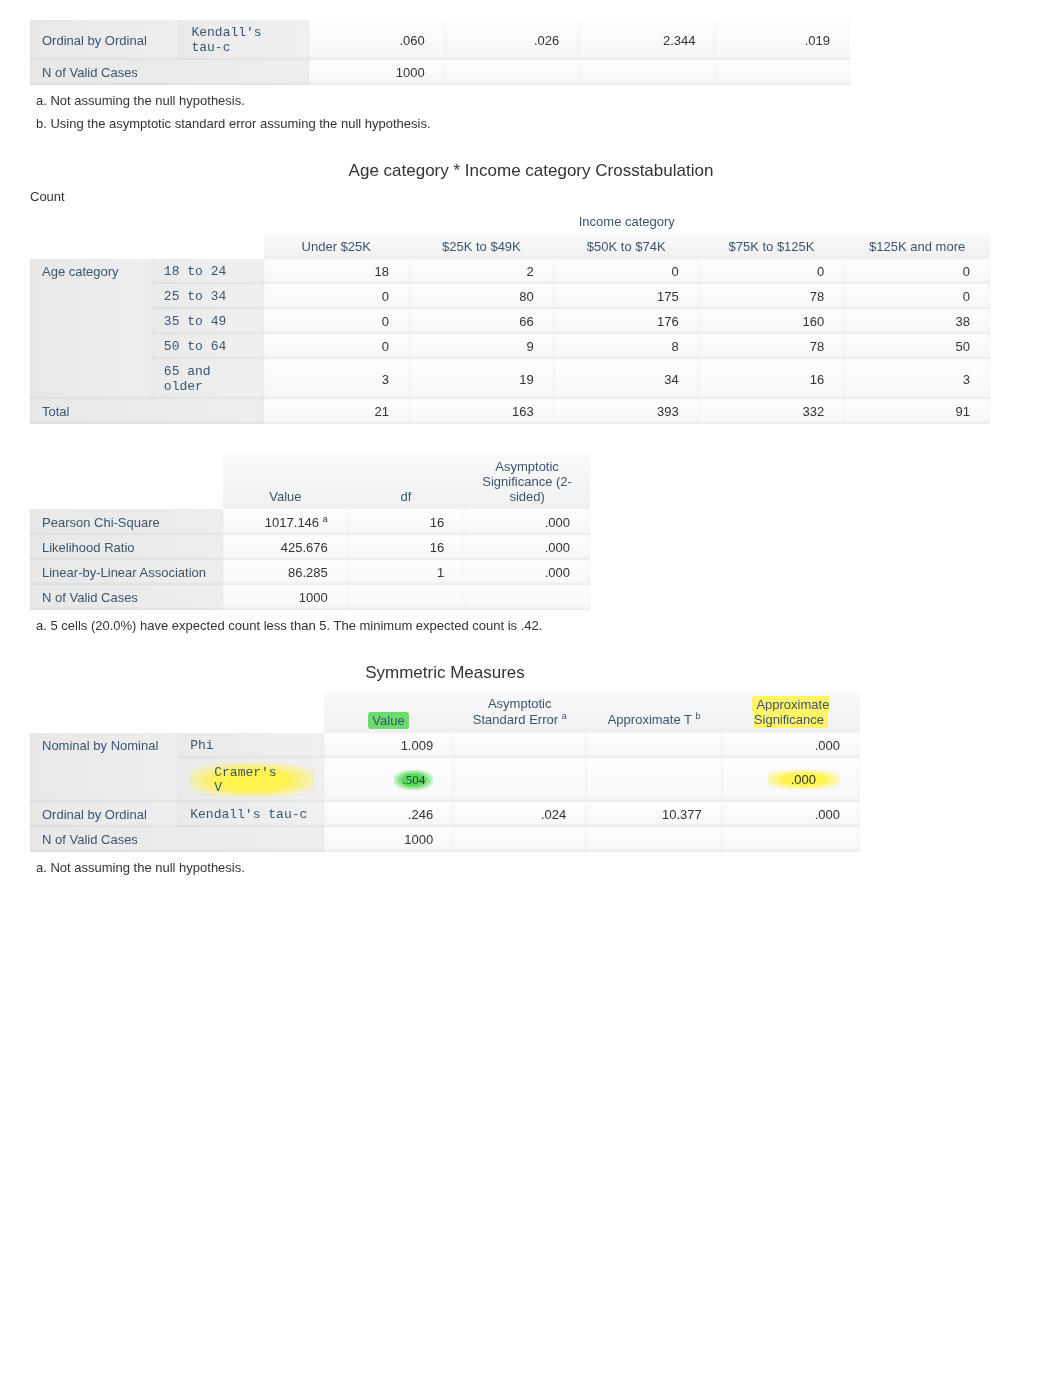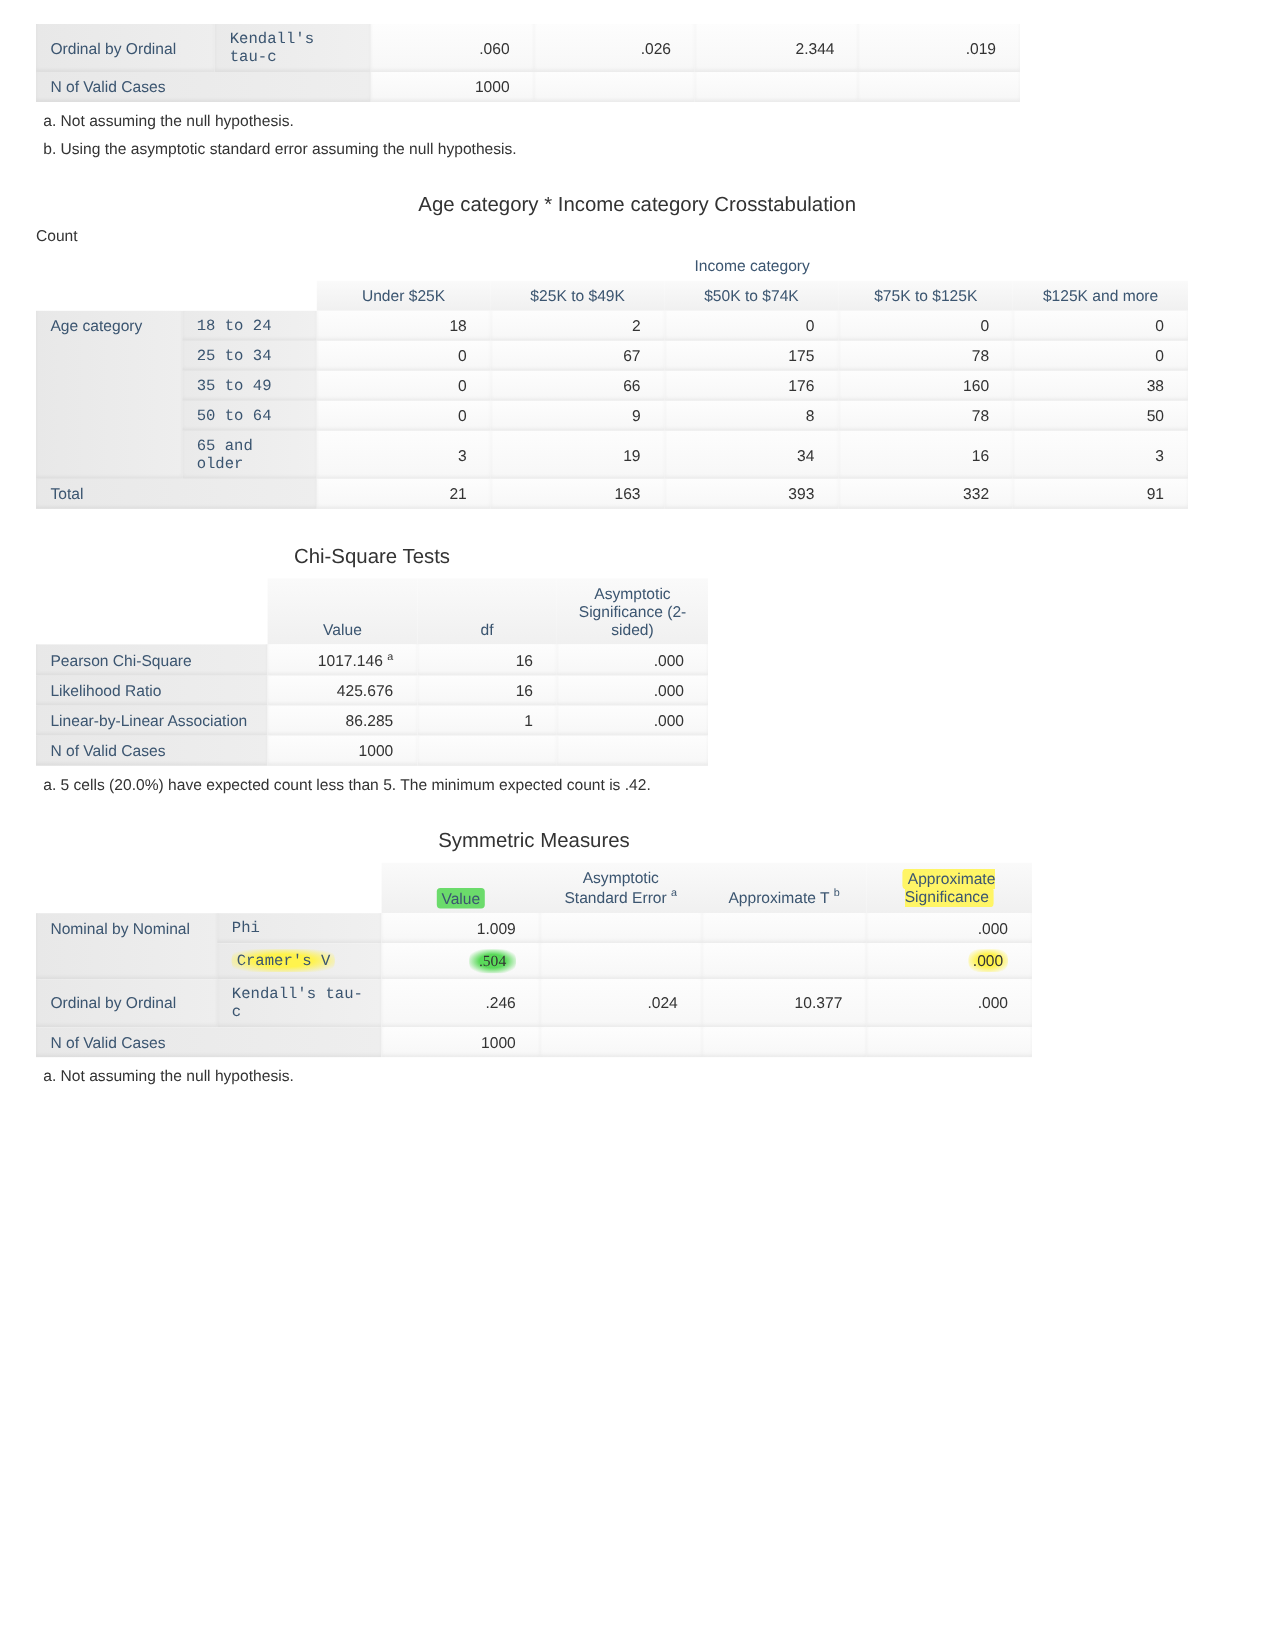--- a/index.html
+++ b/index.html
@@ -84,21 +84,21 @@
     .hl-green-glow {
       background: radial-gradient(ellipse, #5ada5a 40%, rgba(90,218,90,0) 80%);
       border-radius: 8px;
       padding: 2px 8px;
       display: inline-block;
       font-family: Liberation Serif, serif;
     }
     .hl-yellow-glow {
       background: radial-gradient(ellipse, #fff34d 40%, rgba(255,243,77,0) 85%);
       border-radius: 8px;
-      padding: 2px 4px;
+      padding: 2px 24px;
       display: inline-block;
     }
 
     
     .t1 { width: 820px; margin-left: 0; }
     .t1 .col-l1 { width: 155px; }
     .t1 .col-l2 { width: 120px; }
     .t1 .col-d { width: 130px; }
 
     
@@ -175,21 +175,21 @@
           <td class="sub-label">18 to 24</td>
           <td class="data-cell">18</td>
           <td class="data-cell">2</td>
           <td class="data-cell">0</td>
           <td class="data-cell">0</td>
           <td class="data-cell">0</td>
         </tr>
         <tr class="shadow-row">
           <td class="sub-label">25 to 34</td>
           <td class="data-cell">0</td>
-          <td class="data-cell">67</td>
+          <td class="data-cell">80</td>
           <td class="data-cell">175</td>
           <td class="data-cell">78</td>
           <td class="data-cell">0</td>
         </tr>
         <tr class="shadow-row">
           <td class="sub-label">35 to 49</td>
           <td class="data-cell">0</td>
           <td class="data-cell">66</td>
           <td class="data-cell">176</td>
           <td class="data-cell">160</td>
@@ -219,21 +219,20 @@
       <td class="data-cell">163</td>
       <td class="data-cell">393</td>
       <td class="data-cell">332</td>
       <td class="data-cell">91</td>
     </tr>
   </tbody>
     </table>
 </div>
 
 <div class="table-container">
-  <div class="section-title" style="width:560px; text-align:center;">Chi-Square Tests</div>
   <table class="t3">
     <tbody>
         <tr>
       <th class="col-l"></th>
       <th class="header-cell col-d" style="vertical-align:bottom;">Value</th>
       <th class="header-cell col-d" style="vertical-align:bottom;">df</th>
       <th class="header-cell col-d">Asymptotic Significance (2-sided)</th>
     </tr>
     </tbody>
       <tbody id="chisq-body">

